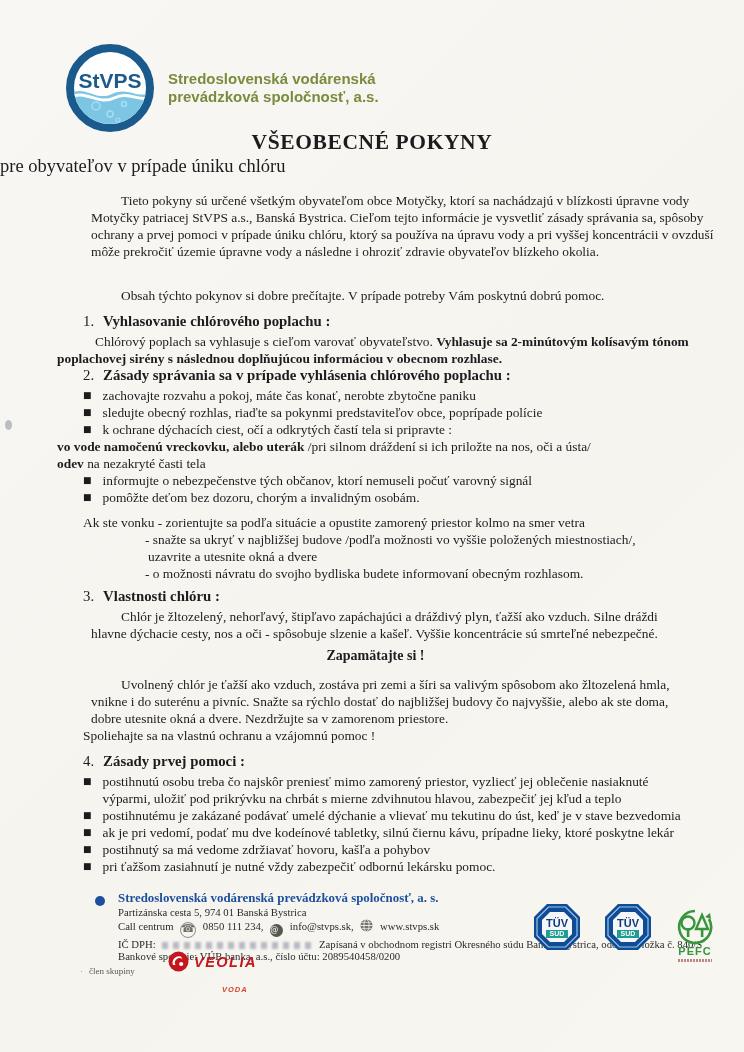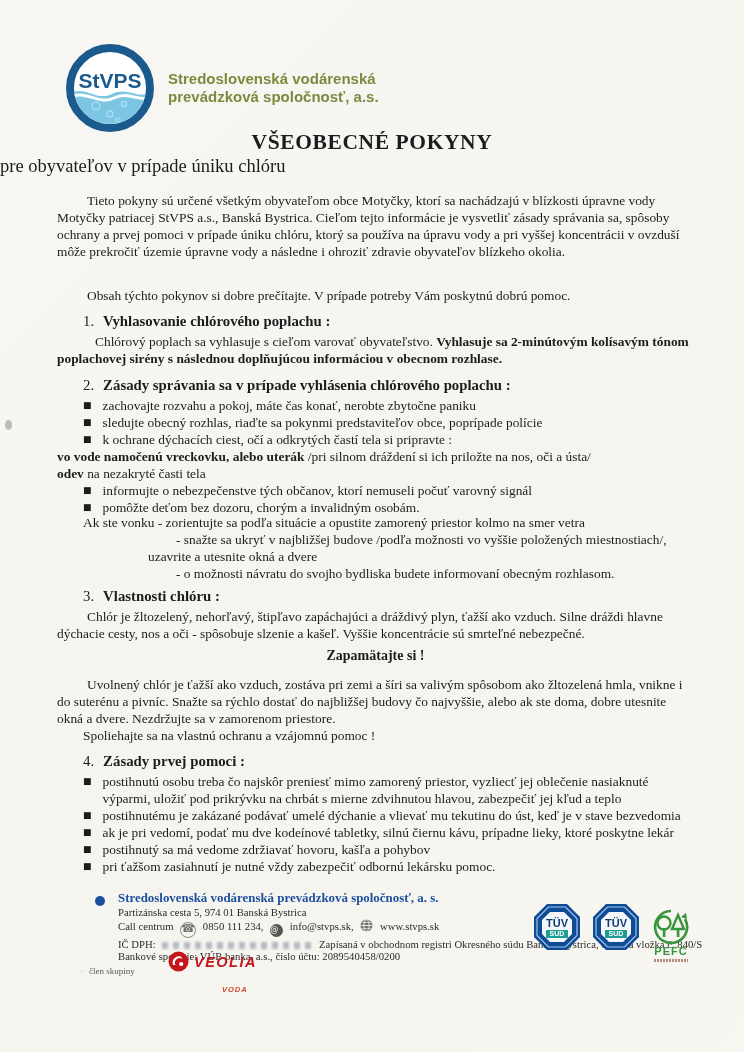--- a/index.html
+++ b/index.html
@@ -12,47 +12,47 @@
 
   
   .brand{position:absolute;left:66px;top:44px;display:flex;align-items:center;gap:14px;}
   .brand-text{font-family:"Liberation Sans","DejaVu Sans",sans-serif;font-weight:bold;font-size:15px;line-height:1.18;color:#7b8b3e;}
 
   
   .title{position:absolute;left:0;top:130px;width:100%;text-align:center;font-size:21.5px;font-weight:bold;letter-spacing:.6px;}
   .subtitle{position:absolute;left:0;top:156px;width:100%;font-size:18.5px;}
 
   .blk{position:absolute;left:57px;width:637px;font-size:13.4px;line-height:17px;}
-  .ind{text-indent:30px;}
+  .ind{text-indent:30px;margin-left:34px;}
   .sec-head{font-size:14.8px;line-height:19px;margin-bottom:2px;}
   .sec-head .num{margin-left:26px;margin-right:9px;}
   .sec-head .h{font-weight:bold;}
   .b{font-weight:bold;}
   .brow{display:flex;line-height:17px;}
   .sq{flex:0 0 auto;font-size:9px;line-height:17px;margin-left:26px;margin-right:11px;font-family:"DejaVu Sans",sans-serif;}
   .brow .txt{flex:1 1 auto;}
   .subline{}
   .out-line1{margin-left:26px;}
-  .out-line{margin-left:119px;}
+  .out-line{margin-left:88px;}
   .out-cont{margin-left:91px;}
   .center-bold{text-align:center;font-weight:bold;font-size:14px;}
   .p2{margin-left:26px;}
   .s1body{text-indent:38px;}
 
   
   .footer{position:absolute;left:0;top:891px;width:744px;font-size:10.7px;line-height:12.6px;}
   .fdot{position:absolute;left:95px;top:5px;width:10px;height:10px;border-radius:50%;background:#1d4f9e;}
   .fcompany{margin-left:118px;color:#1d4f9e;font-weight:bold;font-size:12.9px;line-height:15px;}
   .fline{margin-left:118px;color:#2a2a2c;}
   .fline .ic{display:inline-block;vertical-align:-2px;margin:0 4px;}
   .phone-glyph{font-family:"DejaVu Sans",sans-serif;color:#6e6f6a;font-size:11px;border:1px solid #8b8c86;border-radius:50%;width:14px;height:14px;display:inline-flex;align-items:center;justify-content:center;line-height:1;}
   .round-ic{width:13px;height:13px;border-radius:50%;display:inline-flex;align-items:center;justify-content:center;color:#fff;font-size:8px;font-family:"DejaVu Sans",sans-serif;}
   .mail-ic{background:#55584f;}
   .redact{display:inline-block;width:150px;height:7px;vertical-align:middle;margin:0 4px;background:repeating-linear-gradient(90deg,#b7bac2 0 6px,transparent 6px 11px);filter:blur(.8px);}
-  .certs{position:absolute;left:533px;top:12px;display:flex;gap:11px;align-items:flex-start;}
+  .certs{position:absolute;left:533px;top:12px;display:flex;gap:23px;align-items:flex-start;}
   .member{position:absolute;left:80px;top:74px;font-size:9px;color:#5a5a56;}
   .member::before{content:"·";margin-right:6px;color:#8a8a86;}
   .veolia{position:absolute;left:168px;top:60px;display:flex;align-items:flex-start;gap:5px;}
   .veolia-txt{display:flex;flex-direction:column;font-style:italic;}
   .veolia-name{font-family:"Liberation Sans","DejaVu Sans",sans-serif;font-weight:bold;font-size:14.5px;letter-spacing:1.5px;color:#c4161c;line-height:1;margin-top:4px;}
   .veolia-sub{font-family:"Liberation Sans","DejaVu Sans",sans-serif;font-weight:bold;font-size:7.5px;letter-spacing:1px;color:#d2452b;margin-left:28px;margin-top:14px;}
   .pefc-wrap{display:flex;flex-direction:column;align-items:center;margin-top:6px;}
   .pefc-name{font-family:"Liberation Sans","DejaVu Sans",sans-serif;font-weight:bold;font-size:11px;letter-spacing:1px;color:#39953c;line-height:1;margin-top:1px;}
   .pefc-code{width:34px;height:3px;margin-top:2px;background:repeating-linear-gradient(90deg,#b9887e 0 2px,transparent 2px 3px);filter:blur(.5px);}
 </style>
@@ -94,21 +94,21 @@
 
   <div class="blk" style="top:312px;">
     <div class="sec-head">
       <span class="num">1.</span><span class="h">Vyhlasovanie chlórového poplachu :</span>
     </div>
     <div class="s1body">
       <span>Chlórový poplach sa vyhlasuje s cieľom varovať obyvateľstvo. </span><span class="b">Vyhlasuje sa 2-minútovým kolísavým tónom poplachovej sirény s následnou doplňujúcou informáciou v obecnom rozhlase.</span>
     </div>
   </div>
 
-  <div class="blk" style="top:376px;">
+  <div class="blk" style="top:366px;">
     <div class="sec-head">
       <span class="num">2.</span><span class="h">Zásady správania sa v prípade vyhlásenia chlórového poplachu :</span>
     </div>
     <div class="brow">
         <span class="sq">■</span>
         <span class="txt">zachovajte rozvahu a pokoj, máte čas konať, nerobte zbytočne paniku</span>
       </div>
     <div class="brow">
         <span class="sq">■</span>
         <span class="txt">sledujte obecný rozhlas, riaďte sa pokynmi predstaviteľov obce, poprípade polície</span>

